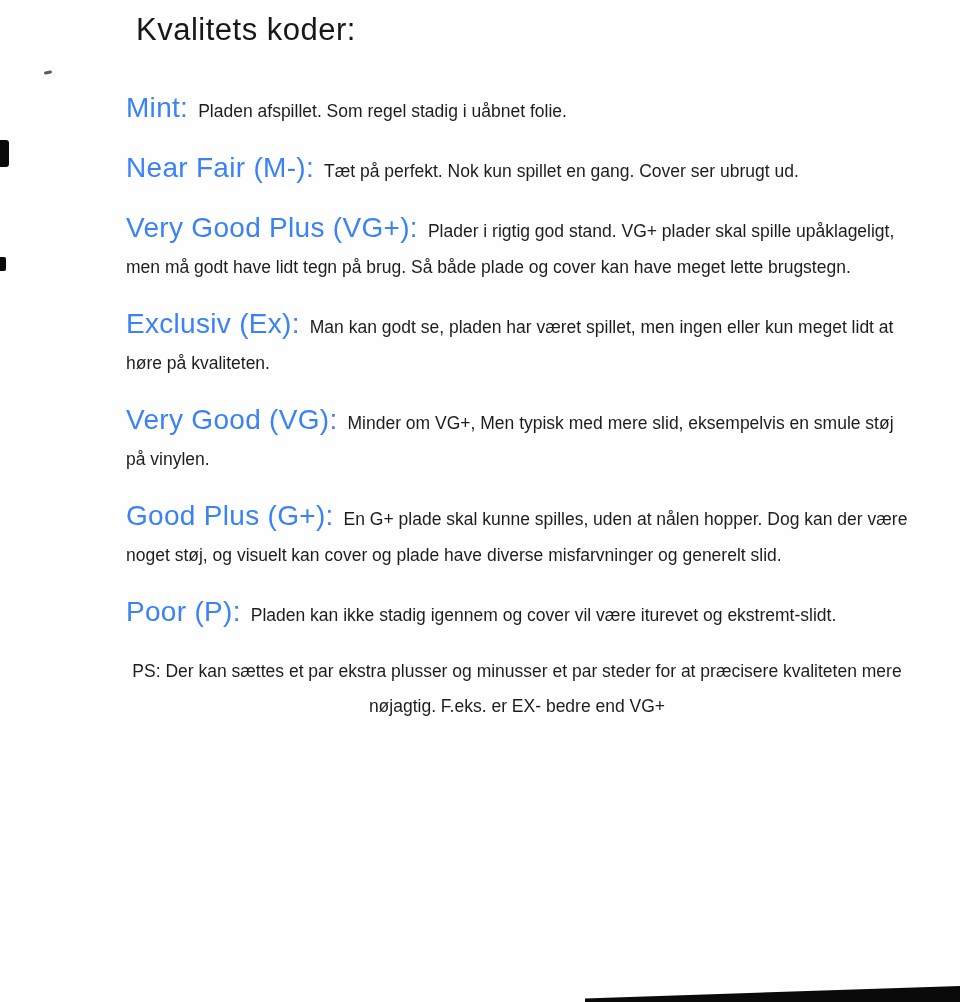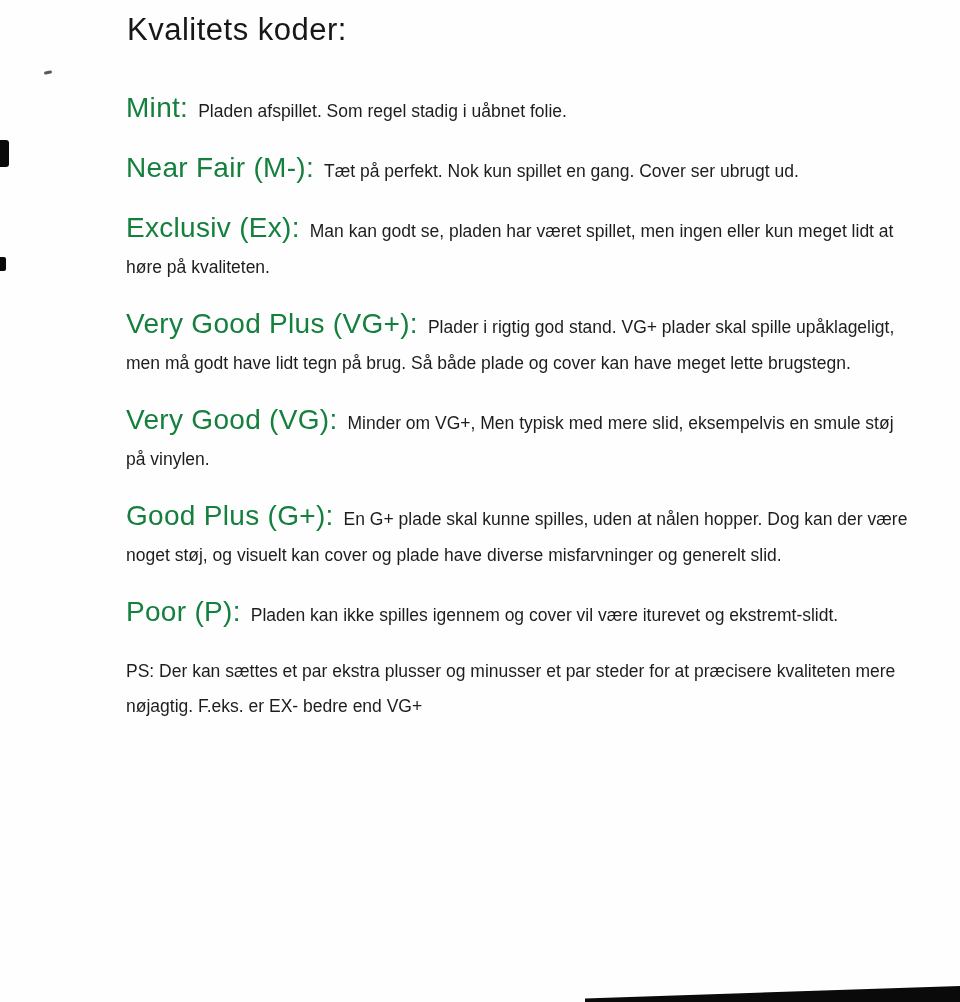--- a/index.html
+++ b/index.html
@@ -14,42 +14,43 @@
     color: #1d1d1d;
     position: relative;
     overflow: hidden;
   }
   .content {
     padding: 12px 52px 0 126px;
   }
   h1.page-title {
     font-size: 31px;
     font-weight: 400;
-    margin: 0 0 42px 1px;
+    margin: 0 0 42px 10px;
     letter-spacing: 0.5px;
     color: #171717;
   }
   p.entry {
     margin: 0 0 21px 0;
     font-size: 17.5px;
     line-height: 36px;
     color: #1d1d1d;
   }
   span.term {
     font-size: 28px;
     letter-spacing: 0.3px;
     margin-right: 10px;
-    color: #15803d;
+    color: #3b82f6;
     white-space: nowrap;
   }
   p.ps {
     margin: 8px 0 0 0;
     font-size: 17.5px;
     line-height: 35px;
     color: #1d1d1d;
+    text-align: center;
   }
   
   .artifact {
     position: absolute;
     background: #0a0a0a;
   }
   .artifact-dash {
     left: 44px;
     top: 71px;
     width: 8px;
@@ -89,39 +90,39 @@
 
   <p class="entry">
     <span class="term">Mint:</span><span class="desc">Pladen afspillet. Som regel stadig i uåbnet folie.</span>
   </p>
 
   <p class="entry">
     <span class="term">Near Fair (M-):</span><span class="desc">Tæt på perfekt. Nok kun spillet en gang. Cover ser ubrugt ud.</span>
   </p>
 
   <p class="entry">
-    <span class="term">Exclusiv (Ex):</span><span class="desc">Man kan godt se, pladen har været spillet, men ingen eller kun meget lidt at høre på kvaliteten.</span>
+    <span class="term">Very Good Plus (VG+):</span><span class="desc">Plader i rigtig god stand. VG+ plader skal spille upåklageligt, men må godt have lidt tegn på brug. Så både plade og cover kan have meget lette brugstegn.</span>
   </p>
 
   <p class="entry">
-    <span class="term">Very Good Plus (VG+):</span><span class="desc">Plader i rigtig god stand. VG+ plader skal spille upåklageligt, men må godt have lidt tegn på brug. Så både plade og cover kan have meget lette brugstegn.</span>
+    <span class="term">Exclusiv (Ex):</span><span class="desc">Man kan godt se, pladen har været spillet, men ingen eller kun meget lidt at høre på kvaliteten.</span>
   </p>
 
   <p class="entry">
     <span class="term">Very Good (VG):</span><span class="desc">Minder om VG+, Men typisk med mere slid, eksempelvis en smule støj på vinylen.</span>
   </p>
 
   <p class="entry">
     <span class="term">Good Plus (G+):</span><span class="desc">En G+ plade skal kunne spilles, uden at nålen hopper. Dog kan der være noget støj, og visuelt kan cover og plade have diverse misfarvninger og generelt slid.</span>
   </p>
 
 
 
   <p class="entry">
-    <span class="term">Poor (P):</span><span class="desc">Pladen kan ikke spilles igennem og cover vil være iturevet og ekstremt-slidt.</span>
+    <span class="term">Poor (P):</span><span class="desc">Pladen kan ikke stadig igennem og cover vil være iturevet og ekstremt-slidt.</span>
   </p>
 
   <p class="ps">PS: Der kan sættes et par ekstra plusser og minusser et par steder for at præcisere kvaliteten mere nøjagtig. F.eks. er EX- bedre end VG+</p>
 
 </div>
 
 <div class="artifact-dash" style="position:absolute;"></div>
 <div class="artifact artifact-left-1"></div>
 <div class="artifact artifact-left-2"></div>
 <div class="artifact artifact-bottom-wedge"></div>

